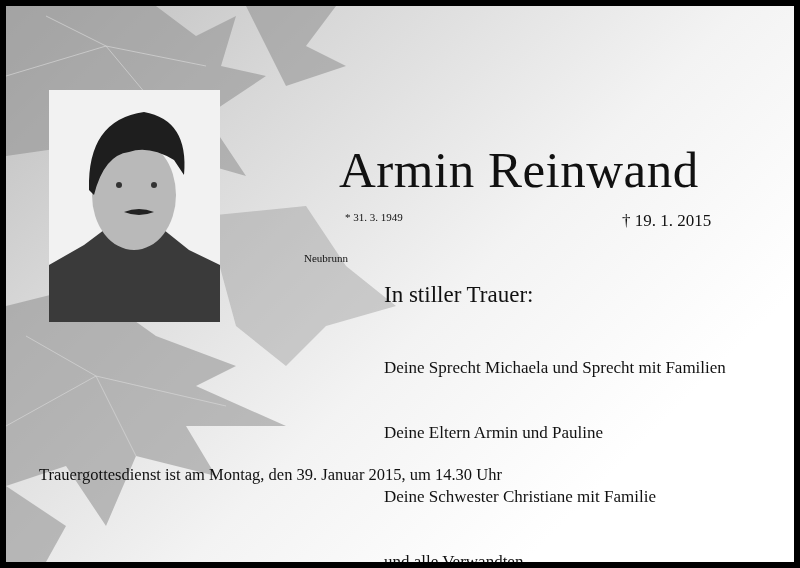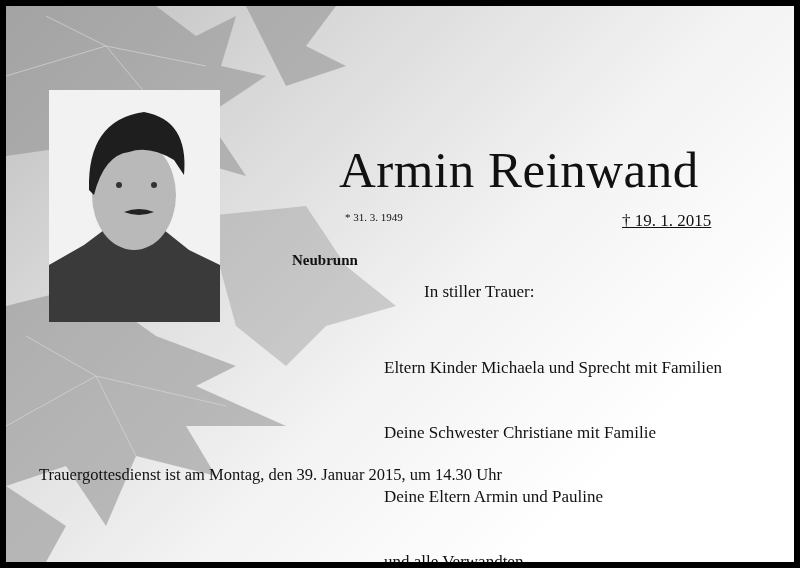--- a/index.html
+++ b/index.html
@@ -11,23 +11,23 @@
       position: absolute; left: 6px; top: 6px; width: 788px; height: 556px;
       background: linear-gradient(135deg, #bdbdbd 0%, #d8d8d8 25%, #f3f3f3 55%, #ffffff 80%, #ffffff 100%);
       overflow: hidden;
     }
     .leaves { position: absolute; left: 0; top: 0; width: 788px; height: 556px; }
     .text { position: absolute; white-space: pre; }
     .poem { left: 284px; top: 16px; font-size: 15.5px; line-height: 20px; }
     .intro { left: 284px; top: 102px; font-size: 15.5px; }
     .name { left: 333px; top: 134px; font-size: 51px; letter-spacing: 0.5px; line-height: 60px; }
     .born { left: 339px; top: 205px; font-size: 11px; }
-    .died { left: 616px; top: 205px; font-size: 17px; text-decoration: underline; }
-    .place { left: 286px; top: 246px; font-size: 15px; font-weight: bold; }
-    .mourning-title { left: 378px; top: 276px; font-size: 17px; margin-left: 40px; }
+    .died { left: 616px; top: 205px; font-size: 17px; }
+    .place { left: 298px; top: 246px; font-size: 11px; font-weight: normal; }
+    .mourning-title { left: 378px; top: 276px; font-size: 23px; }
     .mourners { left: 378px; top: 308px; font-size: 17px; line-height: 21.5px; }
     .mourners b { font-weight: normal; }
     .details { left: 33px; top: 419px; font-size: 16.5px; line-height: 19.8px; }
     .photo {
       position: absolute; left: 43px; top: 84px; width: 171px; height: 232px;
       background: #f2f2f2; overflow: hidden;
     }
   </style>
 </head>
 <body>
@@ -61,23 +61,23 @@
 
 
   <div class="text name">Armin Reinwand</div>
   <div class="text born">* 31. 3. 1949</div>
   <div class="text died">† 19. 1. 2015</div>
   <div class="text place">Neubrunn</div>
 
   <div class="text mourning-title">In stiller Trauer:</div>
 
   <div class="text mourners">
-    <div><span>Eltern Kinder </span><b>Michaela</b><span> und </span><b>Sprecht</b><span> mit Familien</span></div>
+    <div><span>Deine Sprecht </span><b>Michaela</b><span> und </span><b>Sprecht</b><span> mit Familien</span></div>
+    <div><span>Deine Eltern </span><b>Armin</b><span> und </span><b>Pauline</b><span></span></div>
     <div><span>Deine Schwester </span><b>Christiane</b><span> mit Familie</span></div>
-    <div><span>Deine Eltern </span><b>Armin</b><span> und </span><b>Pauline</b><span></span></div>
     <div><span>und alle Verwandten</span></div>
   </div>
 
   <div class="text details">
     <div>Trauergottesdienst ist am Montag, den 39. Januar 2015, um 14.30 Uhr</div>
     
     
     
   </div>
 </div>

